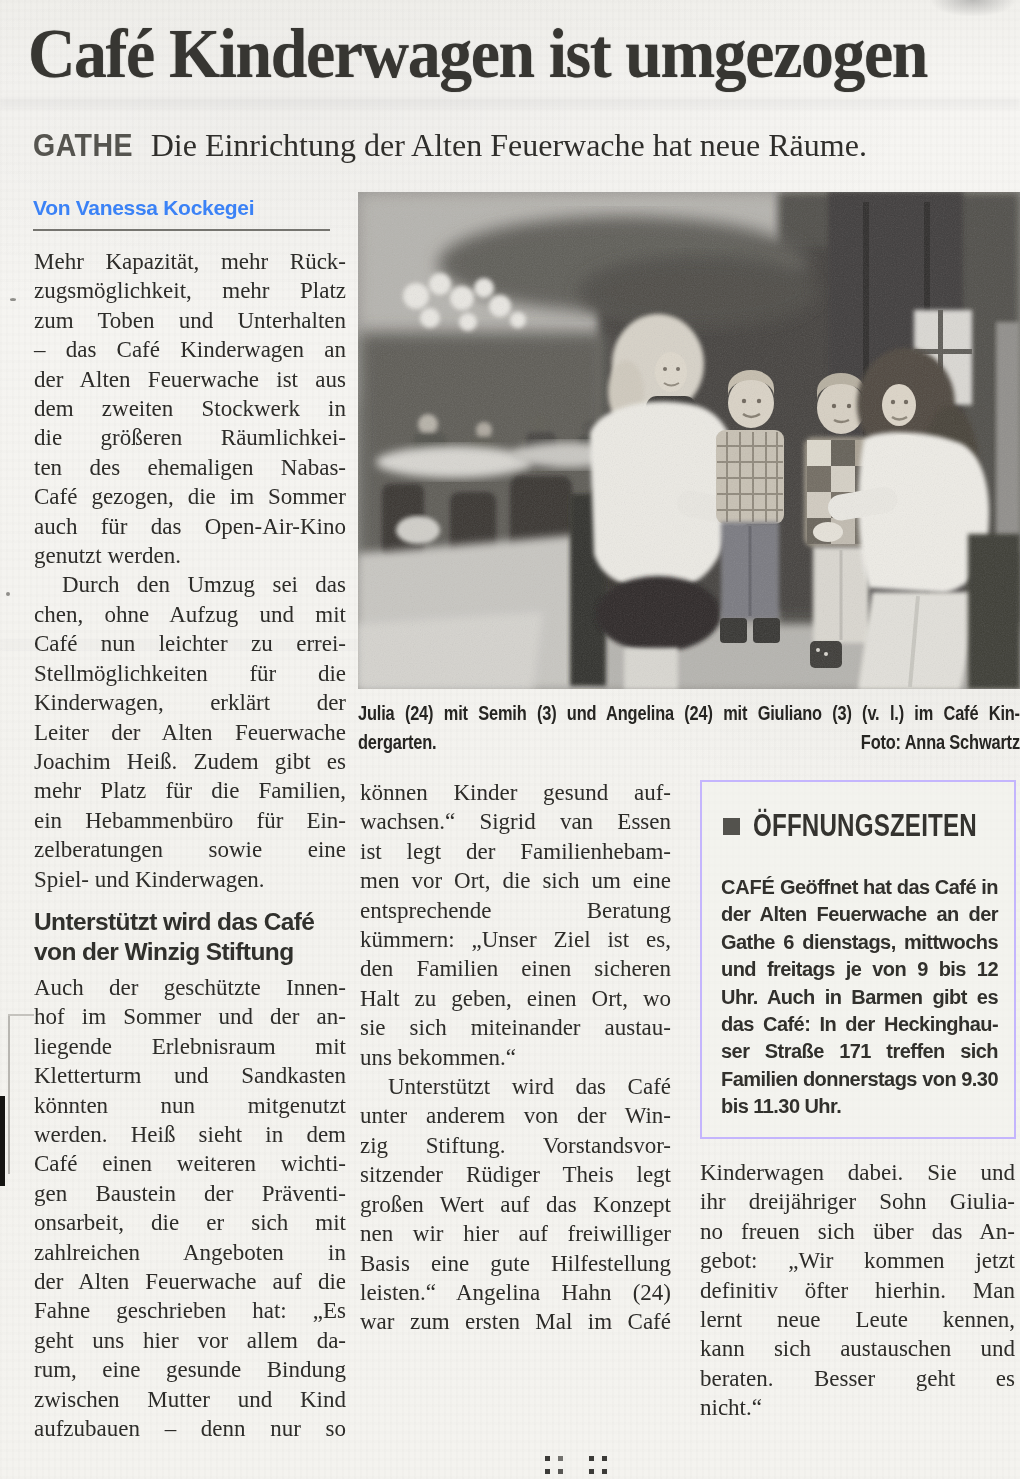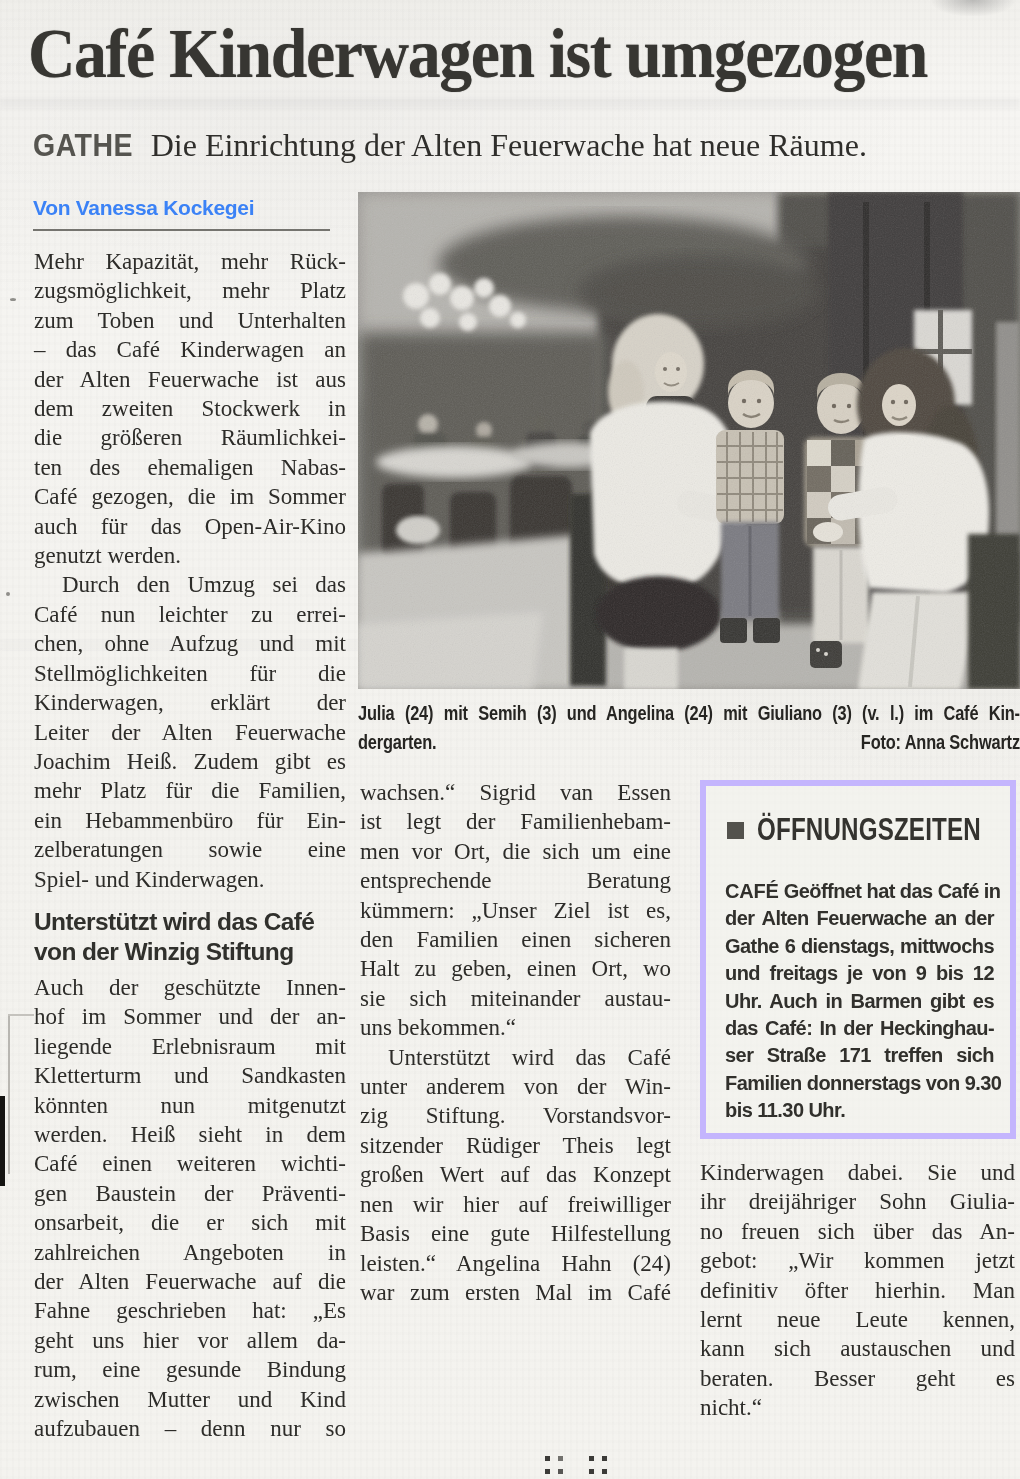--- a/index.html
+++ b/index.html
@@ -57,21 +57,21 @@
   
   #caption{position:absolute;left:358px;top:699px;width:662px;}
   .cap-inner{width:788px;transform:scaleX(0.84);transform-origin:left top;
     font-family:"Liberation Sans",sans-serif;font-weight:bold;font-size:19.5px;
     line-height:29px;letter-spacing:-0.2px;color:#262522;}
   .cap-l1{text-align:justify;text-align-last:justify;white-space:nowrap;}
   .cap-l2{display:flex;justify-content:space-between;}
 
   
   #infobox{position:absolute;left:700px;top:780px;width:316px;height:359px;
-    border:6px solid #c4b5fd;box-sizing:border-box;background:rgba(244,243,239,0.6);
+    border:2px solid #c4b5fd;box-sizing:border-box;background:rgba(244,243,239,0.6);
     padding:22px 16px 0 19px;}
   .ib-title-row{display:flex;align-items:center;gap:13px;margin:4px 0 30px 2px;}
   .ib-bullet{width:17px;height:17px;background:#53524d;flex:0 0 auto;}
   .ib-title{font-family:"Liberation Sans",sans-serif;font-weight:bold;font-size:31px;
     white-space:nowrap;color:#34332f;display:inline-block;
     transform:scaleX(0.78);transform-origin:left center;letter-spacing:0.2px;}
   #infobox .line{font-family:"Liberation Sans",sans-serif;font-weight:bold;
     font-size:20px;line-height:27.4px;letter-spacing:-0.55px;color:#31302c;}
   #infobox .lead{letter-spacing:-0.2px;}
 
@@ -272,22 +272,22 @@
       <div class="line">der Alten Feuerwache ist aus</div>
       <div class="line">dem zweiten Stockwerk in</div>
       <div class="line">die größeren Räumlichkei-</div>
       <div class="line">ten des ehemaligen Nabas-</div>
       <div class="line">Café gezogen, die im Sommer</div>
       <div class="line">auch für das Open-Air-Kino</div>
       <div class="line end">genutzt werden.</div>
     </div>
     <div class="blk para">
       <div class="line first-ind">Durch den Umzug sei das</div>
+      <div class="line">chen, ohne Aufzug und mit</div>
       <div class="line">Café nun leichter zu errei-</div>
-      <div class="line">chen, ohne Aufzug und mit</div>
       <div class="line">Stellmöglichkeiten für die</div>
       <div class="line">Kinderwagen, erklärt der</div>
       <div class="line">Leiter der Alten Feuerwache</div>
       <div class="line">Joachim Heiß. Zudem gibt es</div>
       <div class="line">mehr Platz für die Familien,</div>
       <div class="line">ein Hebammenbüro für Ein-</div>
       <div class="line">zelberatungen sowie eine</div>
       <div class="line end">Spiel- und Kinderwagen.</div>
     </div>
     <div class="blk subhead">
@@ -308,20 +308,21 @@
       <div class="line">der Alten Feuerwache auf die</div>
       <div class="line">Fahne geschrieben hat: „Es</div>
       <div class="line">geht uns hier vor allem da-</div>
       <div class="line">rum, eine gesunde Bindung</div>
       <div class="line">zwischen Mutter und Kind</div>
       <div class="line">aufzubauen – denn nur so</div>
     </div>
   </div>
 <div id="col2" class="col">
     <div class="blk para">
+      <div class="line">können Kinder gesund auf-</div>
       <div class="line">wachsen.“ Sigrid van Essen</div>
       <div class="line">ist legt der Familienhebam-</div>
       <div class="line">men vor Ort, die sich um eine</div>
       <div class="line">entsprechende Beratung</div>
       <div class="line">kümmern: „Unser Ziel ist es,</div>
       <div class="line">den Familien einen sicheren</div>
       <div class="line">Halt zu geben, einen Ort, wo</div>
       <div class="line">sie sich miteinander austau-</div>
       <div class="line end">uns bekommen.“</div>
     </div>

